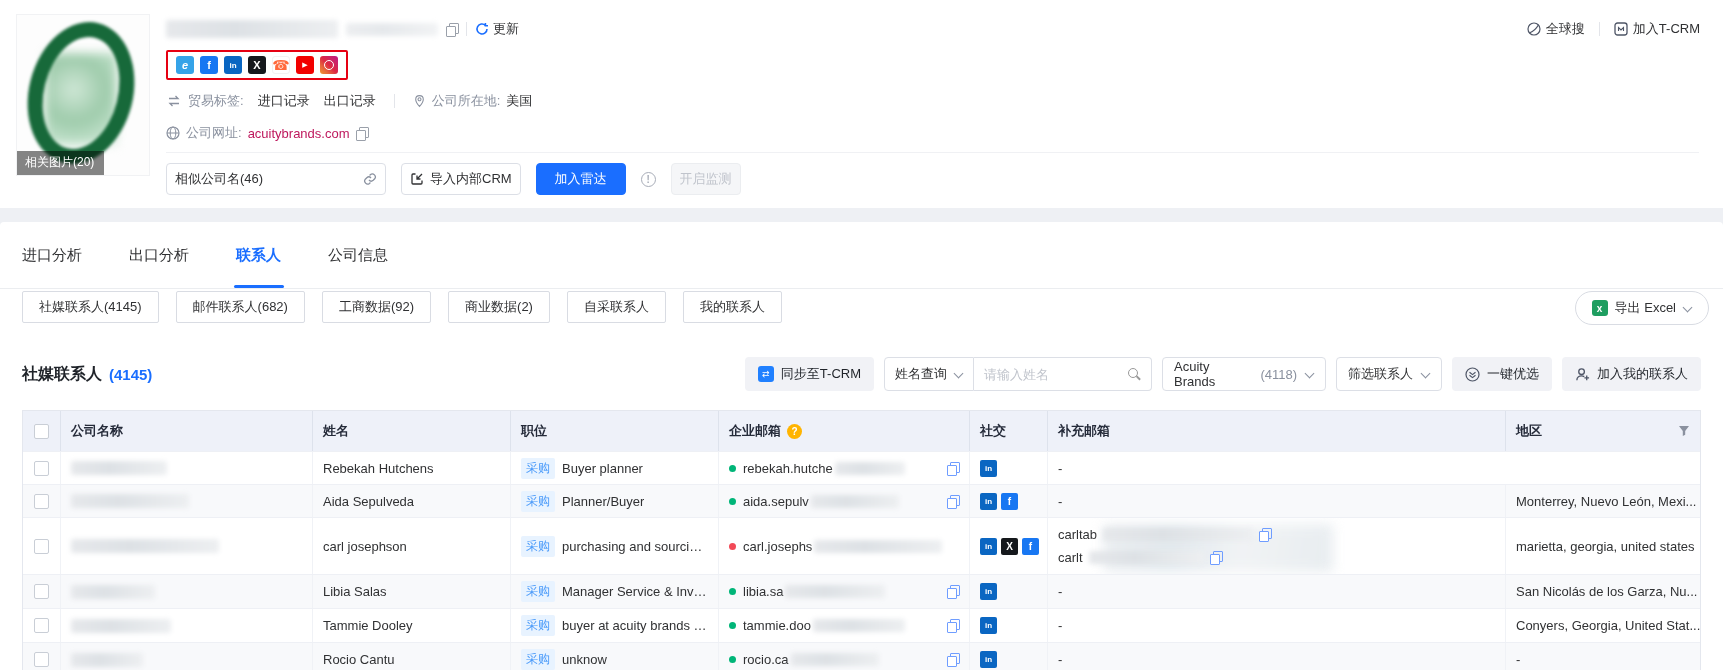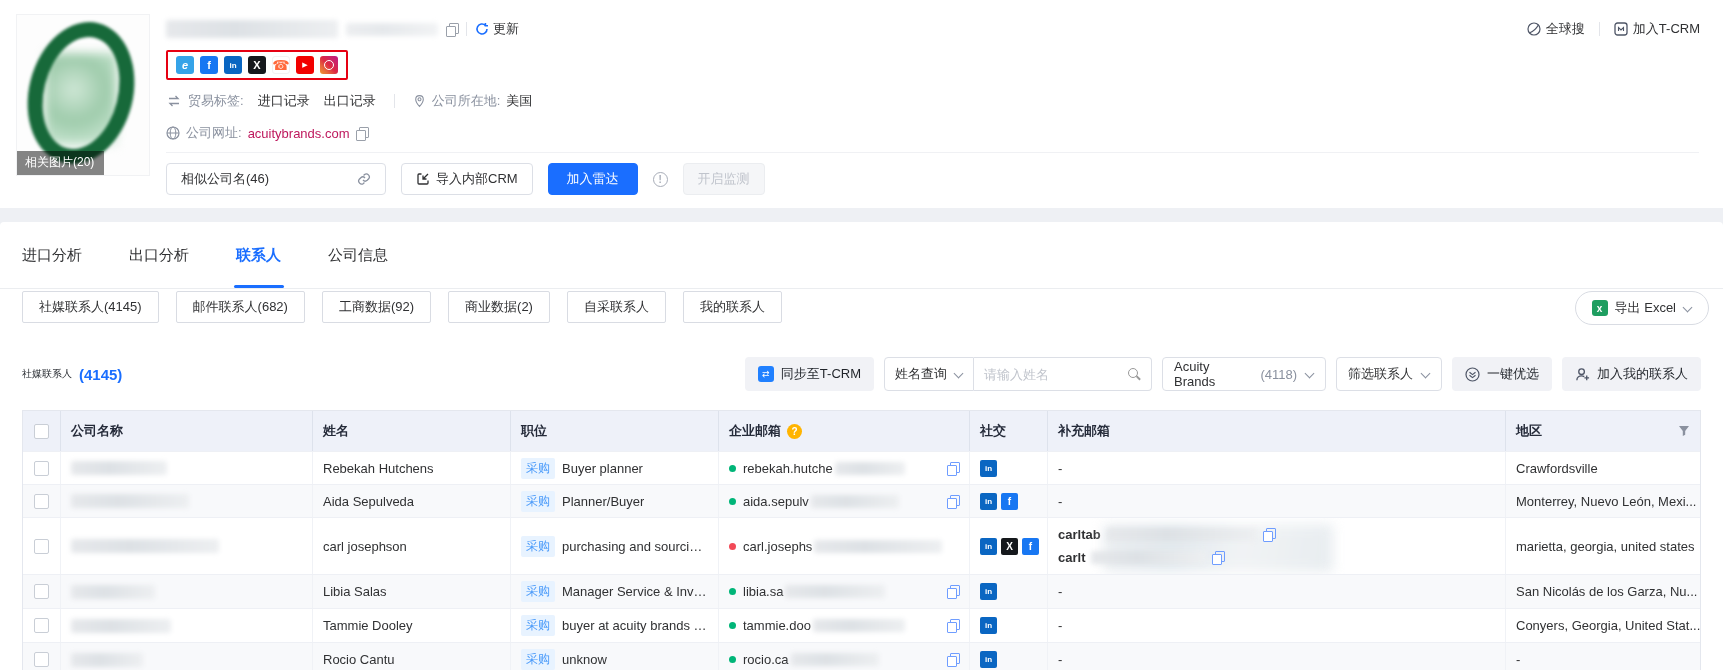--- a/index.html
+++ b/index.html
@@ -39,40 +39,40 @@
   .s-ico.instagram { background:linear-gradient(45deg,#f09433,#e6683c,#dc2743,#cc2366,#bc1888); }
   .s-ico.instagram::before { content:""; width:8px; height:8px; border:1.5px solid #fff; border-radius:50%; }
   .meta-row { top:92px; gap:6px; }
   .site-row { top:124px; gap:6px; }
   .lbl { color:#8a919f; }
   .dark { color:#303133; }
   .tag-link { color:#303133; margin-left:8px; cursor:pointer; }
   .link { color:#be185d; cursor:pointer; }
   .sep-line { position:absolute; left:166px; right:24px; top:152px; border-top:1px solid #f0f1f4; }
   .actions { position:absolute; left:166px; top:163px; display:flex; gap:15px; align-items:center; }
-  .btn { height:32px; display:inline-flex; align-items:center; justify-content:center; gap:6px; font-size:13px; border-radius:4px; cursor:pointer; background:#fff; border:1px solid #dcdfe6; padding:0 14px; white-space:nowrap; }
+  .btn { height:32px; display:inline-flex; align-items:center; justify-content:center; gap:6px; font-size:13px; border-radius:4px; cursor:pointer; background:#fff; border:1px solid #dcdfe6; padding:0 8px; white-space:nowrap; }
   .btn.similar { width:220px; justify-content:space-between; }
   .btn.primary { background:#1a6eff; border-color:#1a6eff; color:#fff; padding:0 18px; }
   .btn.disabled { background:#f5f6f8; border-color:#ebedf0; color:#c0c4cc; cursor:not-allowed; }
   .info-ic { width:15px; height:15px; border:1.5px solid #a8adb8; border-radius:50%; color:#a8adb8; font-size:10px; font-weight:bold; display:flex; align-items:center; justify-content:center; cursor:pointer; }
   
   .main-card { position:absolute; left:0; top:222px; width:100%; height:448px; background:#fff; border-radius:4px 4px 0 0; overflow:hidden; }
   .tabs { height:67px; border-bottom:1px solid #ebedf0; display:flex; align-items:stretch; gap:47px; padding-left:22px; font-size:15px; }
   .tab { display:flex; align-items:center; position:relative; cursor:pointer; color:#303133; }
   .tab.active { color:#1a6eff; font-weight:bold; }
   .tab.active::after { content:""; position:absolute; bottom:0; left:50%; transform:translateX(-50%); width:50px; height:3px; background:#1a6eff; border-radius:2px; }
   .subtabs { position:absolute; left:22px; top:69px; display:flex; gap:17px; }
   .subtab { height:32px; padding:0 16px; border:1px solid #d9dce3; border-radius:2px; background:#fff; display:flex; align-items:center; font-size:13px; color:#303133; cursor:pointer; }
   .export-btn { position:absolute; right:14px; top:69px; height:34px; border:1px solid #d9dce3; border-radius:17px; background:#fff; display:flex; align-items:center; gap:7px; padding:0 16px; cursor:pointer; }
   .xls-ic { width:16px; height:16px; background:#1e9e60; border-radius:3px; color:#fff; font-size:10px; font-weight:bold; display:flex; align-items:center; justify-content:center; }
   .chev { width:9px; height:9px; position:relative; flex:none; }
   .chev::before { content:""; position:absolute; left:1px; top:0px; width:6px; height:6px; border-right:1.5px solid #8a919f; border-bottom:1.5px solid #8a919f; transform:rotate(45deg); }
   
   .toolbar { position:absolute; left:22px; right:22px; top:134px; height:36px; display:flex; align-items:center; }
-  .list-title { font-size:10px; font-weight:normal; color:#1f2329; }
+  .list-title { font-size:16px; font-weight:bold; color:#1f2329; }
   .list-count { font-size:15px; font-weight:bold; color:#1a6eff; margin-left:7px; }
   .toolbar-right { margin-left:auto; display:flex; align-items:center; gap:10px; }
   .ctl-gray { background:#f1f2f6; border-radius:4px; height:34px; padding:0 13px; display:flex; align-items:center; gap:7px; cursor:pointer; color:#1f2329; }
   .sync-ic { width:16px; height:16px; background:#2080ff; border-radius:3px; color:#fff; font-size:9px; display:flex; align-items:center; justify-content:center; }
   .ctl-select { border:1px solid #dcdfe6; border-radius:4px; height:34px; background:#fff; padding:0 11px; display:flex; align-items:center; gap:8px; cursor:pointer; }
   .nq-group { display:flex; height:34px; }
   .nq-left { border:1px solid #dcdfe6; border-radius:4px 0 0 4px; display:flex; align-items:center; gap:7px; padding:0 10px; background:#fff; cursor:pointer; }
   .nq-input { border:1px solid #dcdfe6; border-left:none; border-radius:0 4px 4px 0; width:178px; display:flex; align-items:center; padding:0 10px; background:#fff; }
   .nq-input input { border:none; outline:none; flex:1; font-size:13px; font-family:inherit; color:#303133; min-width:0; }
   .nq-input input::placeholder { color:#c0c4cc; }
@@ -324,21 +324,20 @@
             <span>rebekah.hutche</span>
             <span class="blur" style="width: 70px; height: 13px; margin-left: 2px;"></span>
             <span class="copy blue" style="margin-left: auto;"></span>
           </span>
           <span class="t-cell c5">
             <span class="mini linkedin">in</span>
           </span>
           <span class="t-cell c6">
             <span>-</span>
           </span>
-          <span class="t-cell c7 ellip">Crawfordsville</span>
         </div>
         <div class="t-row alt" style="height: 33px;">
           <span class="t-cell c0">
             <span class="cb"></span>
           </span>
           <span class="t-cell c1">
             <span class="blur" style="width: 118px; height: 14px;"></span>
           </span>
           <span class="t-cell c2">Aida Sepulveda</span>
           <span class="t-cell c3">
@@ -375,21 +374,21 @@
           <span class="t-cell c4">
             <span class="dot red"></span>
             <span>carl.josephs</span>
             <span class="blur" style="width: 128px; height: 13px; margin-left: 2px;"></span>
           </span>
           <span class="t-cell c5">
             <span class="mini linkedin">in</span>
             <span class="mini x">X</span>
             <span class="mini facebook">f</span>
           </span>
-          <span class="t-cell c6" style="flex-direction: column; align-items: flex-start; justify-content: center; font-weight: bold;">
+          <span class="t-cell c6" style="flex-direction: column; align-items: flex-start; justify-content: center;">
             <span class="big-blur"></span>
             <span class="extra-line">
               <span>carltab</span>
               <span class="blur" style="width: 150px; height: 13px;"></span>
               <span class="copy blue"></span>
             </span>
             <span class="extra-line">
               <span>carlt</span>
               <span class="blur" style="width: 115px; height: 13px;"></span>
               <span class="copy blue"></span>

